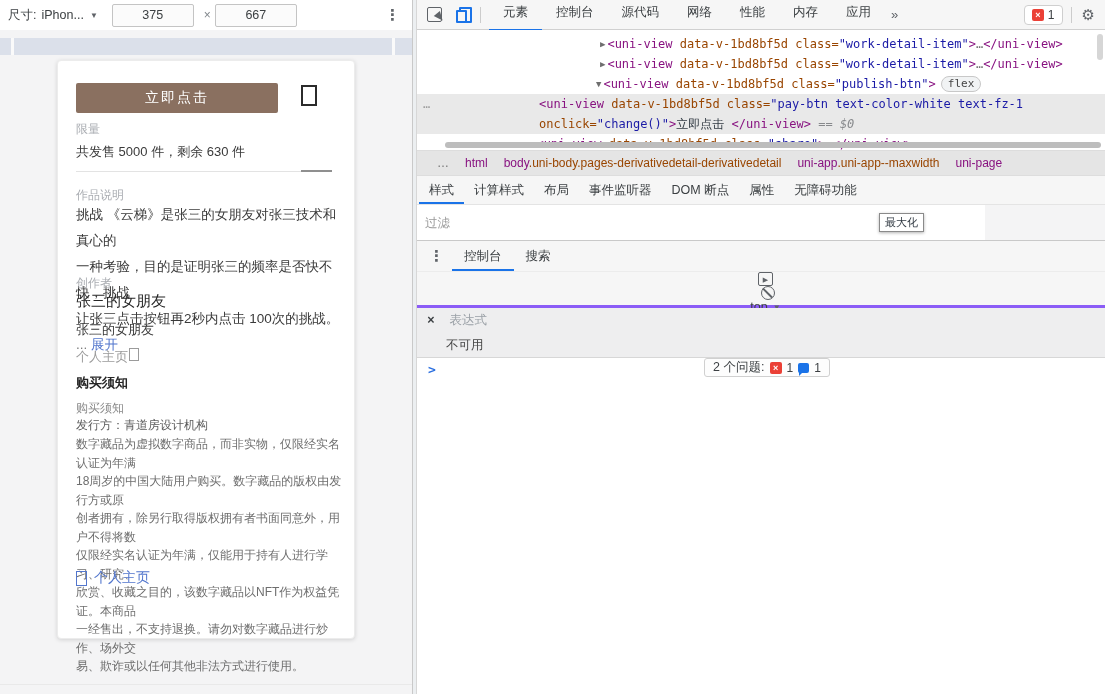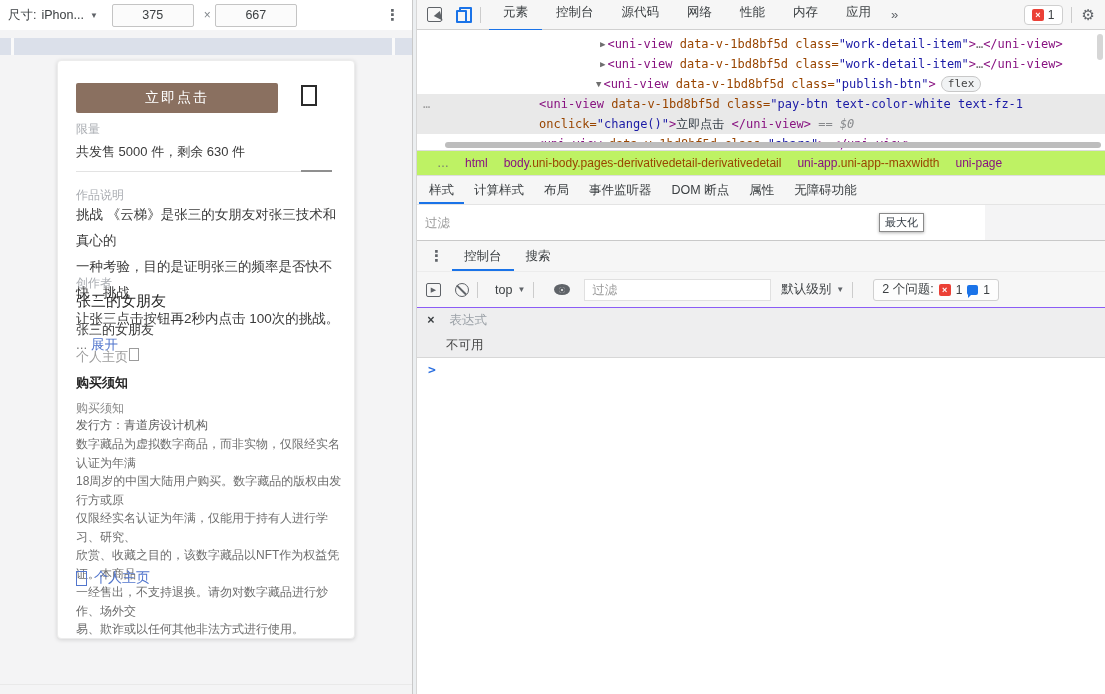--- a/index.html
+++ b/index.html
@@ -104,21 +104,21 @@
   .seg-val{color:#1a1aa6;}
   .seg-txt{color:#303942;}
   .seg-meta{color:#87898c;font-style:italic;}
   .seg-dots{color:#737373;}
   .flex-badge{display:inline-block;border:1px solid #c8c8c8;border-radius:8px;background:#f1f3f4;
       color:#444;font-size:11px;line-height:14px;padding:0 6px;margin-left:5px;vertical-align:1px;}
   #tree-hscroll{position:absolute;left:28px;right:4px;bottom:2px;height:6px;border-radius:3px;background:#bdbdbd;}
   #tree-vscroll{position:absolute;right:2px;top:4px;width:6px;height:26px;border-radius:3px;background:#d6d6d6;}
 
   
-  #breadcrumb{position:absolute;left:0;top:150px;width:688px;height:26px;background:#bef264;
+  #breadcrumb{position:absolute;left:0;top:150px;width:688px;height:26px;background:#e5e5e5;
       border-top:1px solid #ddd;border-bottom:1px solid #ddd;box-sizing:border-box;
       line-height:24px;font-size:12px;padding-left:20px;white-space:nowrap;overflow:hidden;}
   .crumb{margin-right:16px;cursor:default;}
 
   
   #styles-tabs{position:absolute;left:0;top:176px;width:688px;height:29px;background:#f6f6f6;
       border-bottom:1px solid #e4e4e4;display:flex;align-items:center;box-sizing:border-box;padding-left:2px;}
 
   
   #styles-filter{position:absolute;left:0;top:205px;width:688px;height:35px;background:#f4f4f5;box-sizing:border-box;}
@@ -131,21 +131,21 @@
   #tooltip{position:absolute;left:462px;top:8px;background:#fff;border:1px solid #8a8a8a;
       box-shadow:0 1px 3px rgba(0,0,0,.3);font-size:11px;color:#303942;padding:1px 5px;white-space:nowrap;}
 
   
   #console-drawer{position:absolute;left:0;top:240px;width:688px;height:454px;background:#fff;
       border-top:1px solid #c9c9c9;box-sizing:border-box;}
   #console-tabs{position:absolute;left:0;top:0;width:688px;height:31px;background:#f6f6f6;
       border-bottom:1px solid #ececec;display:flex;align-items:center;box-sizing:border-box;}
   #console-tabs .kebab{margin:0 8px 0 12px;}
   #console-toolbar{position:absolute;left:0;top:31px;width:688px;height:36px;background:#f6f6f6;
-      border-bottom:1px solid #8b5cf6;display:flex;align-items:center;box-sizing:border-box;font-size:12.5px;color:#3c4043;}
+      border-bottom:3px solid #8b5cf6;display:flex;align-items:center;box-sizing:border-box;font-size:12.5px;color:#3c4043;flex-direction:column;}
   #sidebar-toggle{position:relative;width:13px;height:12px;border:1.5px solid #5f6368;border-radius:2px;margin-left:9px;flex:none;
       display:flex;align-items:center;justify-content:center;}
   #sidebar-toggle .tri{font-size:7px;color:#5f6368;line-height:1;}
   #clear-icon{position:relative;width:12px;height:12px;border:1.8px solid #5f6368;border-radius:50%;margin-left:14px;flex:none;}
   #clear-icon:after{content:"";position:absolute;left:-1px;top:5px;width:13px;height:1.8px;background:#5f6368;transform:rotate(45deg);}
   #ctx-select{display:flex;align-items:center;margin-left:9px;}
   #ctx-select .dd{font-size:8px;color:#5f6368;margin-left:5px;}
   #eye-icon{position:relative;width:16px;height:11px;border-radius:50%;background:#5f6368;margin-left:12px;flex:none;}
   #eye-icon:after{content:"";position:absolute;left:5px;top:2.5px;width:6px;height:6px;border-radius:50%;background:#f6f6f6;box-shadow:inset 0 0 0 2px #5f6368;}
   #console-filter-input{width:187px;height:22px;margin-left:14px;border:1px solid #e0e0e0;background:#fff;outline:none;
@@ -209,20 +209,21 @@
         <div id="creator-name" class="abs">张三的女朋友</div>
         <div id="creator-alias" class="abs">张三的女朋友</div>
         <div id="profile-row" class="abs"><span>个人主页</span><span class="tofu-sm"></span></div>
 
         <div id="notice-title" class="abs">购买须知</div>
         <div id="notice-sub" class="abs">购买须知</div>
         <div id="issuer-line" class="abs">发行方：青道房设计机构</div>
         <div id="legal-block" class="abs">
           <div>数字藏品为虚拟数字商品，而非实物，仅限经实名认证为年满</div>
           <div>18周岁的中国大陆用户购买。数字藏品的版权由发行方或原</div>
+          <div>创者拥有，除另行取得版权拥有者书面同意外，用户不得将数</div>
           <div>仅限经实名认证为年满，仅能用于持有人进行学习、研究、</div>
           <div>欣赏、收藏之目的，该数字藏品以NFT作为权益凭证。本商品</div>
           <div>一经售出，不支持退换。请勿对数字藏品进行炒作、场外交</div>
           <div>易、欺诈或以任何其他非法方式进行使用。</div>
         </div>
         <div id="help-center" class="abs">
           <span class="tofu-blue"></span>
           <span>个人主页</span>
         </div>
       </div>

